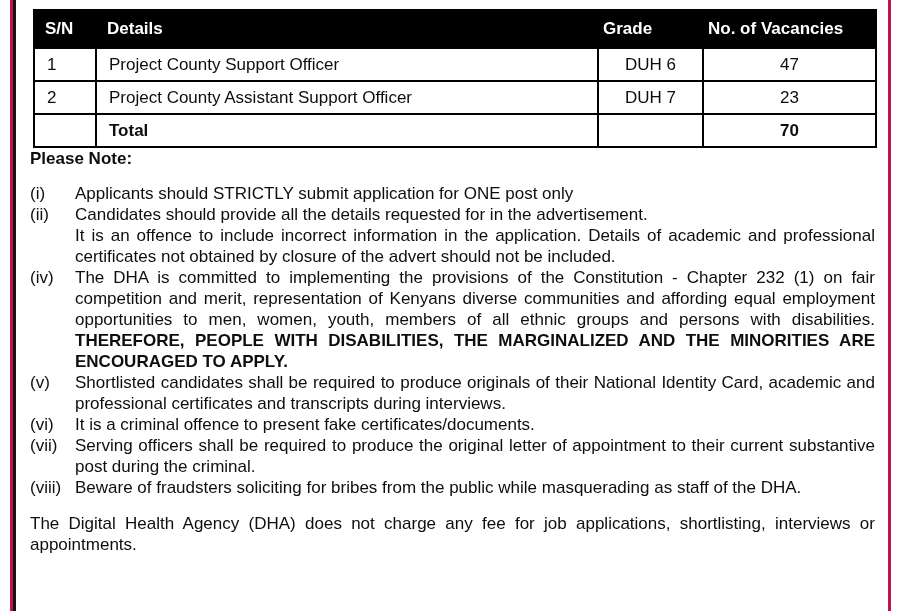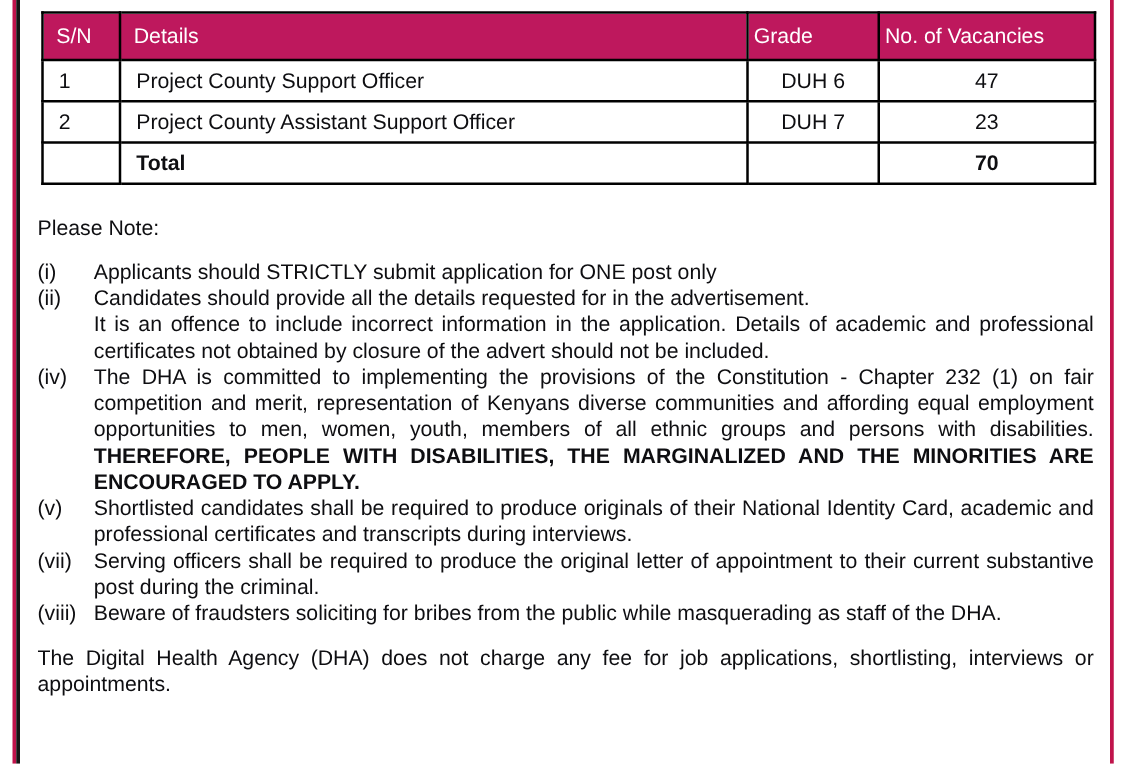--- a/index.html
+++ b/index.html
@@ -26,41 +26,41 @@
     table-layout:fixed;
     width:842px;
     margin-left:3px;
   }
   table.vac th, table.vac td {
     border:2px solid #000;
     overflow:hidden;
     white-space:nowrap;
   }
   table.vac thead th {
-    background:#be185d;
+    background:#000000;
     color:#ffffff;
-    font-weight:normal;
+    font-weight:bold;
     height:36px;
     padding:0 10px;
     text-align:left;
     border-color:#000;
   }
   table.vac thead th.ctr { text-align:left; padding:0 4px; }
   table.vac tbody td {
     height:31px;
     padding:0 12px;
     background:#fff;
     text-align:left;
   }
   table.vac tbody td.ctr { text-align:center; padding:0 0; }
   table.vac tbody td.bold { font-weight:bold; }
 
   .please-note {
-    margin:24px 0 0 0;
-    font-weight:normal;
+    margin:0 0 0 0;
+    font-weight:bold;
     line-height:21px;
   }
 
   .notes { margin-top:14px; line-height:21px; }
   .note-item { display:flex; }
   .note-marker { width:45px; flex:none; }
   .note-text { width:800px; text-align:justify; }
   .note-text p { margin:0; }
   .b { font-weight:bold; }
 
@@ -144,20 +144,26 @@
       </div>
     </div>
 
     <div class="note-item">
       <div class="note-marker">(v)</div>
       <div class="note-text">
         <p>Shortlisted candidates shall be required to produce originals of their National Identity Card, academic and professional certificates and transcripts during interviews.</p>
       </div>
     </div>
 
+    <div class="note-item">
+      <div class="note-marker">(vi)</div>
+      <div class="note-text">
+        <p>It is a criminal offence to present fake certificates/documents.</p>
+      </div>
+    </div>
 
     <div class="note-item">
       <div class="note-marker">(vii)</div>
       <div class="note-text">
         <p>Serving officers shall be required to produce the original letter of appointment to their current substantive post during the criminal.</p>
       </div>
     </div>
 
     <div class="note-item">
       <div class="note-marker">(viii)</div>

